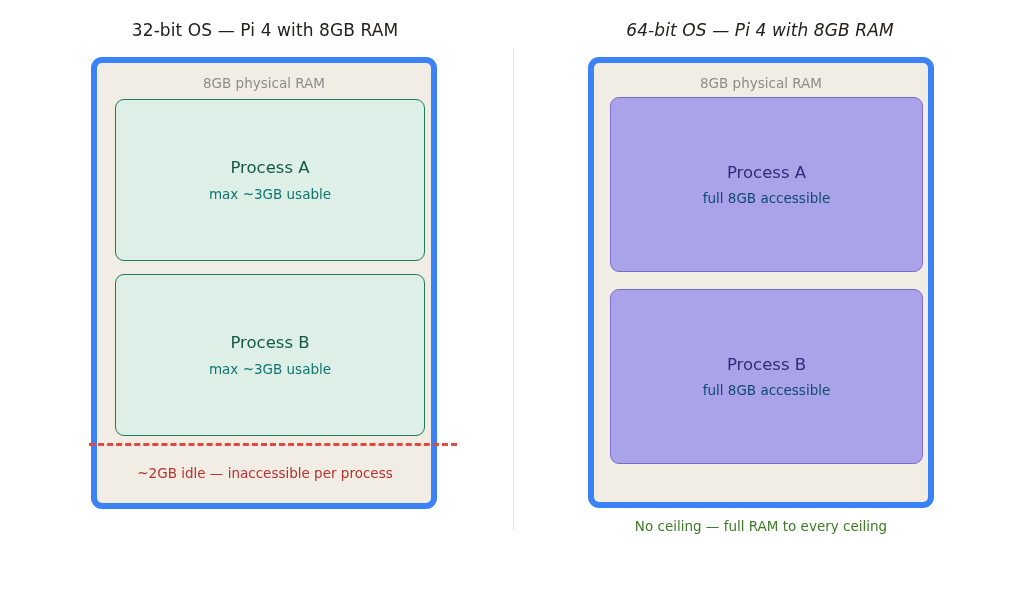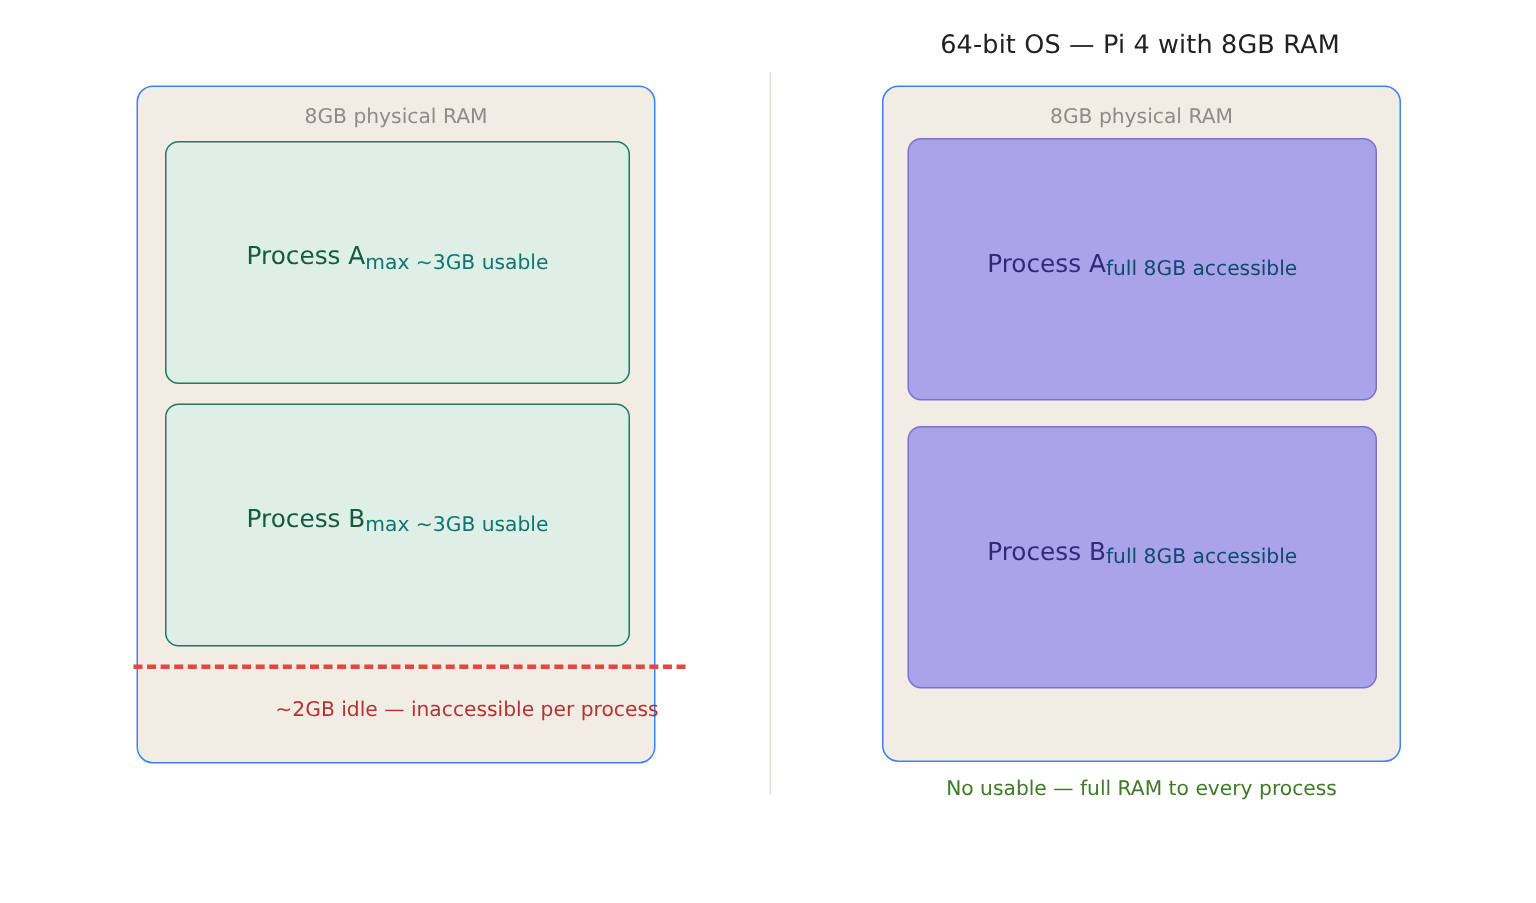--- a/index.html
+++ b/index.html
@@ -24,37 +24,37 @@
   
   .col-title {
     position: absolute;
     text-align: center;
     font-size: 17px;
     color: #23211f;
     letter-spacing: 0.1px;
     white-space: nowrap;
   }
   #title-left  { left: 60px;  top: 20px; width: 410px; }
-  #title-right { left: 555px; top: 20px; width: 410px; }
+  #title-right { left: 555px; top: 20px; width: 410px; font-style: italic; }
 
   
   .divider {
     position: absolute;
     left: 513px;
     top: 48px;
     width: 1px;
     height: 482px;
     background: #e4e1d9;
   }
 
   
   .ram-panel {
     position: absolute;
     background: #f1ece4;
-    border: 1px solid #3b82f6;
+    border: 6px solid #3b82f6;
     border-radius: 11px;
     box-sizing: border-box;
   }
   #panel-left  { left: 91px;  top: 57px; width: 346px; height: 452px; }
   #panel-right { left: 588px; top: 57px; width: 346px; height: 451px; }
 
   .panel-caption {
     position: absolute;
     top: 12px;
     left: 0;
@@ -64,21 +64,21 @@
     color: #8e8c87;
     white-space: nowrap;
   }
 
   
   .proc-box {
     position: absolute;
     box-sizing: border-box;
     border-radius: 9px;
     display: flex;
-    flex-direction: row;
+    flex-direction: column;
     align-items: center;
     justify-content: center;
   }
   .proc-title {
     font-size: 16.5px;
     line-height: 1.2;
     margin-bottom: 8px;
     white-space: nowrap;
   }
   .proc-sub {
@@ -116,21 +116,21 @@
     top: 443px;
     width: 368px;
     height: 0;
     border-top: 3.2px dashed #e0493f;
   }
   .ceiling-label {
     position: absolute;
     left: 91px;
     top: 465px;
     width: 348px;
-    text-align: right;
+    text-align: center;
     font-size: 13.5px;
     color: #b5332f;
     white-space: nowrap;
   }
 
   
   .ok-label {
     position: absolute;
     left: 588px;
     top: 518px;
@@ -151,20 +151,21 @@
     font-size: 13px;
     color: #c3bfb4;
     letter-spacing: 0.2px;
   }
 </style>
 </head>
 <body>
 
 <div class="stage">
 
+  <div class="col-title" id="title-left">32-bit OS — Pi 4 with 8GB RAM</div>
 
   <div class="col-title" id="title-right">64-bit OS — Pi 4 with 8GB RAM</div>
 
   <div class="divider"></div>
 
   <div class="ram-panel" id="panel-left">
 
     <div class="panel-caption">8GB physical RAM</div>
 
     <div class="proc-box proc-green" id="proc-a-left">
@@ -189,16 +190,16 @@
       <div class="proc-title">Process A</div>
       <div class="proc-sub">full 8GB accessible</div>
     </div>
 
     <div class="proc-box proc-purple" id="proc-b-right">
       <div class="proc-title">Process B</div>
       <div class="proc-sub">full 8GB accessible</div>
     </div>
   </div>
 
-  <div class="ok-label">No usable — full RAM to every process</div>
+  <div class="ok-label">No ceiling — full RAM to every ceiling</div>
 
 
 </div>
 
 </body></html>

